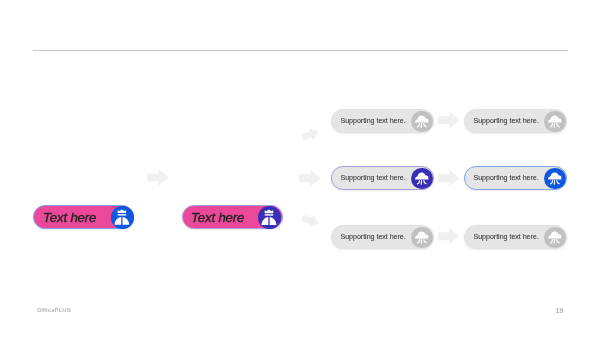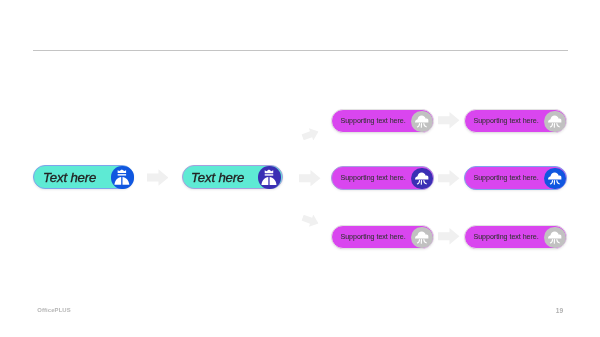--- a/index.html
+++ b/index.html
@@ -1,29 +1,29 @@
 <!DOCTYPE html>
 <html><head>
 <meta charset="utf-8">
 <style>
   html,body{margin:0;padding:0;}
   body{width:600px;height:337px;background:#fff;font-family:"Liberation Sans",sans-serif;overflow:hidden;position:relative;}
   .slide{position:absolute;left:0;top:0;width:600px;height:337px;background:#ffffff;}
   .divider{position:absolute;left:33.3px;top:50.4px;width:534.8px;height:1px;background:#c4c4c4;}
 
   
-  .node{position:absolute;box-sizing:border-box;border-radius:999px;background:#5eead4;box-shadow:0 1px 2.2px rgba(0,0,0,.09);}
+  .node{position:absolute;box-sizing:border-box;border-radius:999px;background:#ec4899;box-shadow:0 1px 2.2px rgba(0,0,0,.09);margin-top:40px;}
   .node .node-label{position:absolute;left:9.2px;top:calc(50% - 0.3px);transform:translateY(-50%);
     font-style:italic;font-weight:400;font-size:13.2px;color:#232323;white-space:nowrap;letter-spacing:-0.15px;
     -webkit-text-stroke:0.32px #232323;}
   .node .node-badge{position:absolute;border-radius:50%;display:block;}
   .node .node-badge svg{display:block;width:100%;height:100%;}
 
   
-  .bpill{position:absolute;box-sizing:border-box;border-radius:999px;background:#d946ef;box-shadow:0 1px 2.2px rgba(0,0,0,.08);}
+  .bpill{position:absolute;box-sizing:border-box;border-radius:999px;background:#e5e5e5;box-shadow:0 1px 2.2px rgba(0,0,0,.08);}
   .bpill .bp-label{position:absolute;left:8.1px;top:50%;transform:translateY(-50%);
     font-size:7.1px;color:#333333;white-space:nowrap;letter-spacing:-0.03px;
     -webkit-text-stroke:0.06px #333333;}
   .bpill .bp-badge{position:absolute;border-radius:50%;}
   .bpill .bp-badge svg{display:block;width:100%;height:100%;}
 
   
   .arrow{position:absolute;}
   .arrow svg{display:block;width:100%;height:100%;}
 

